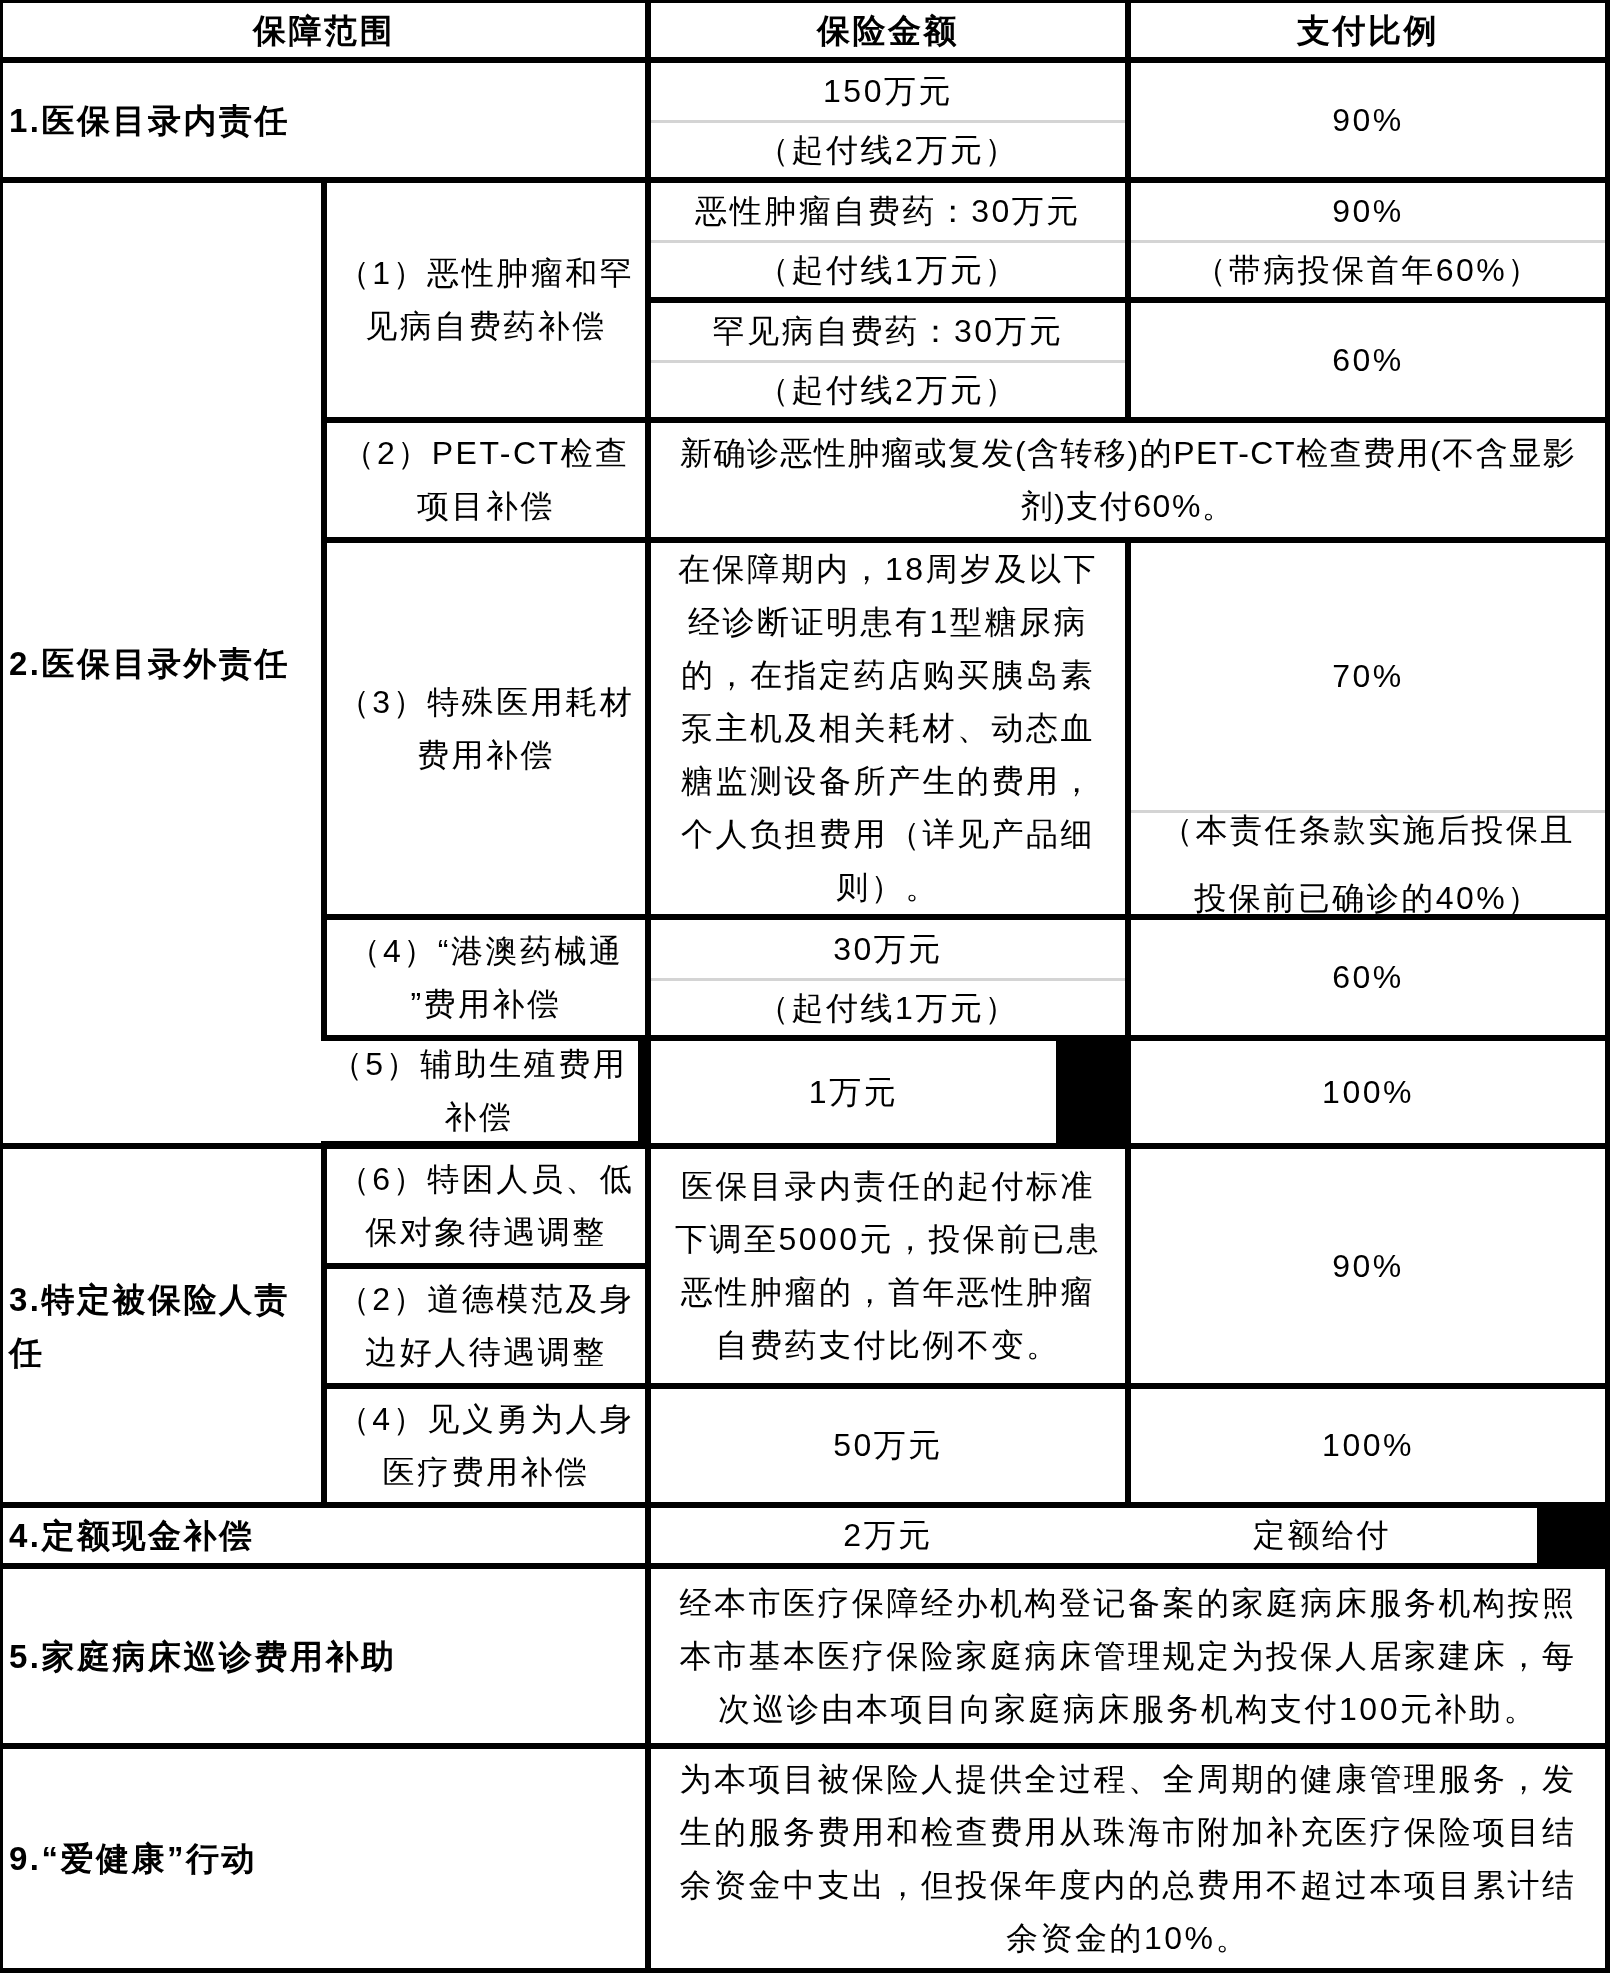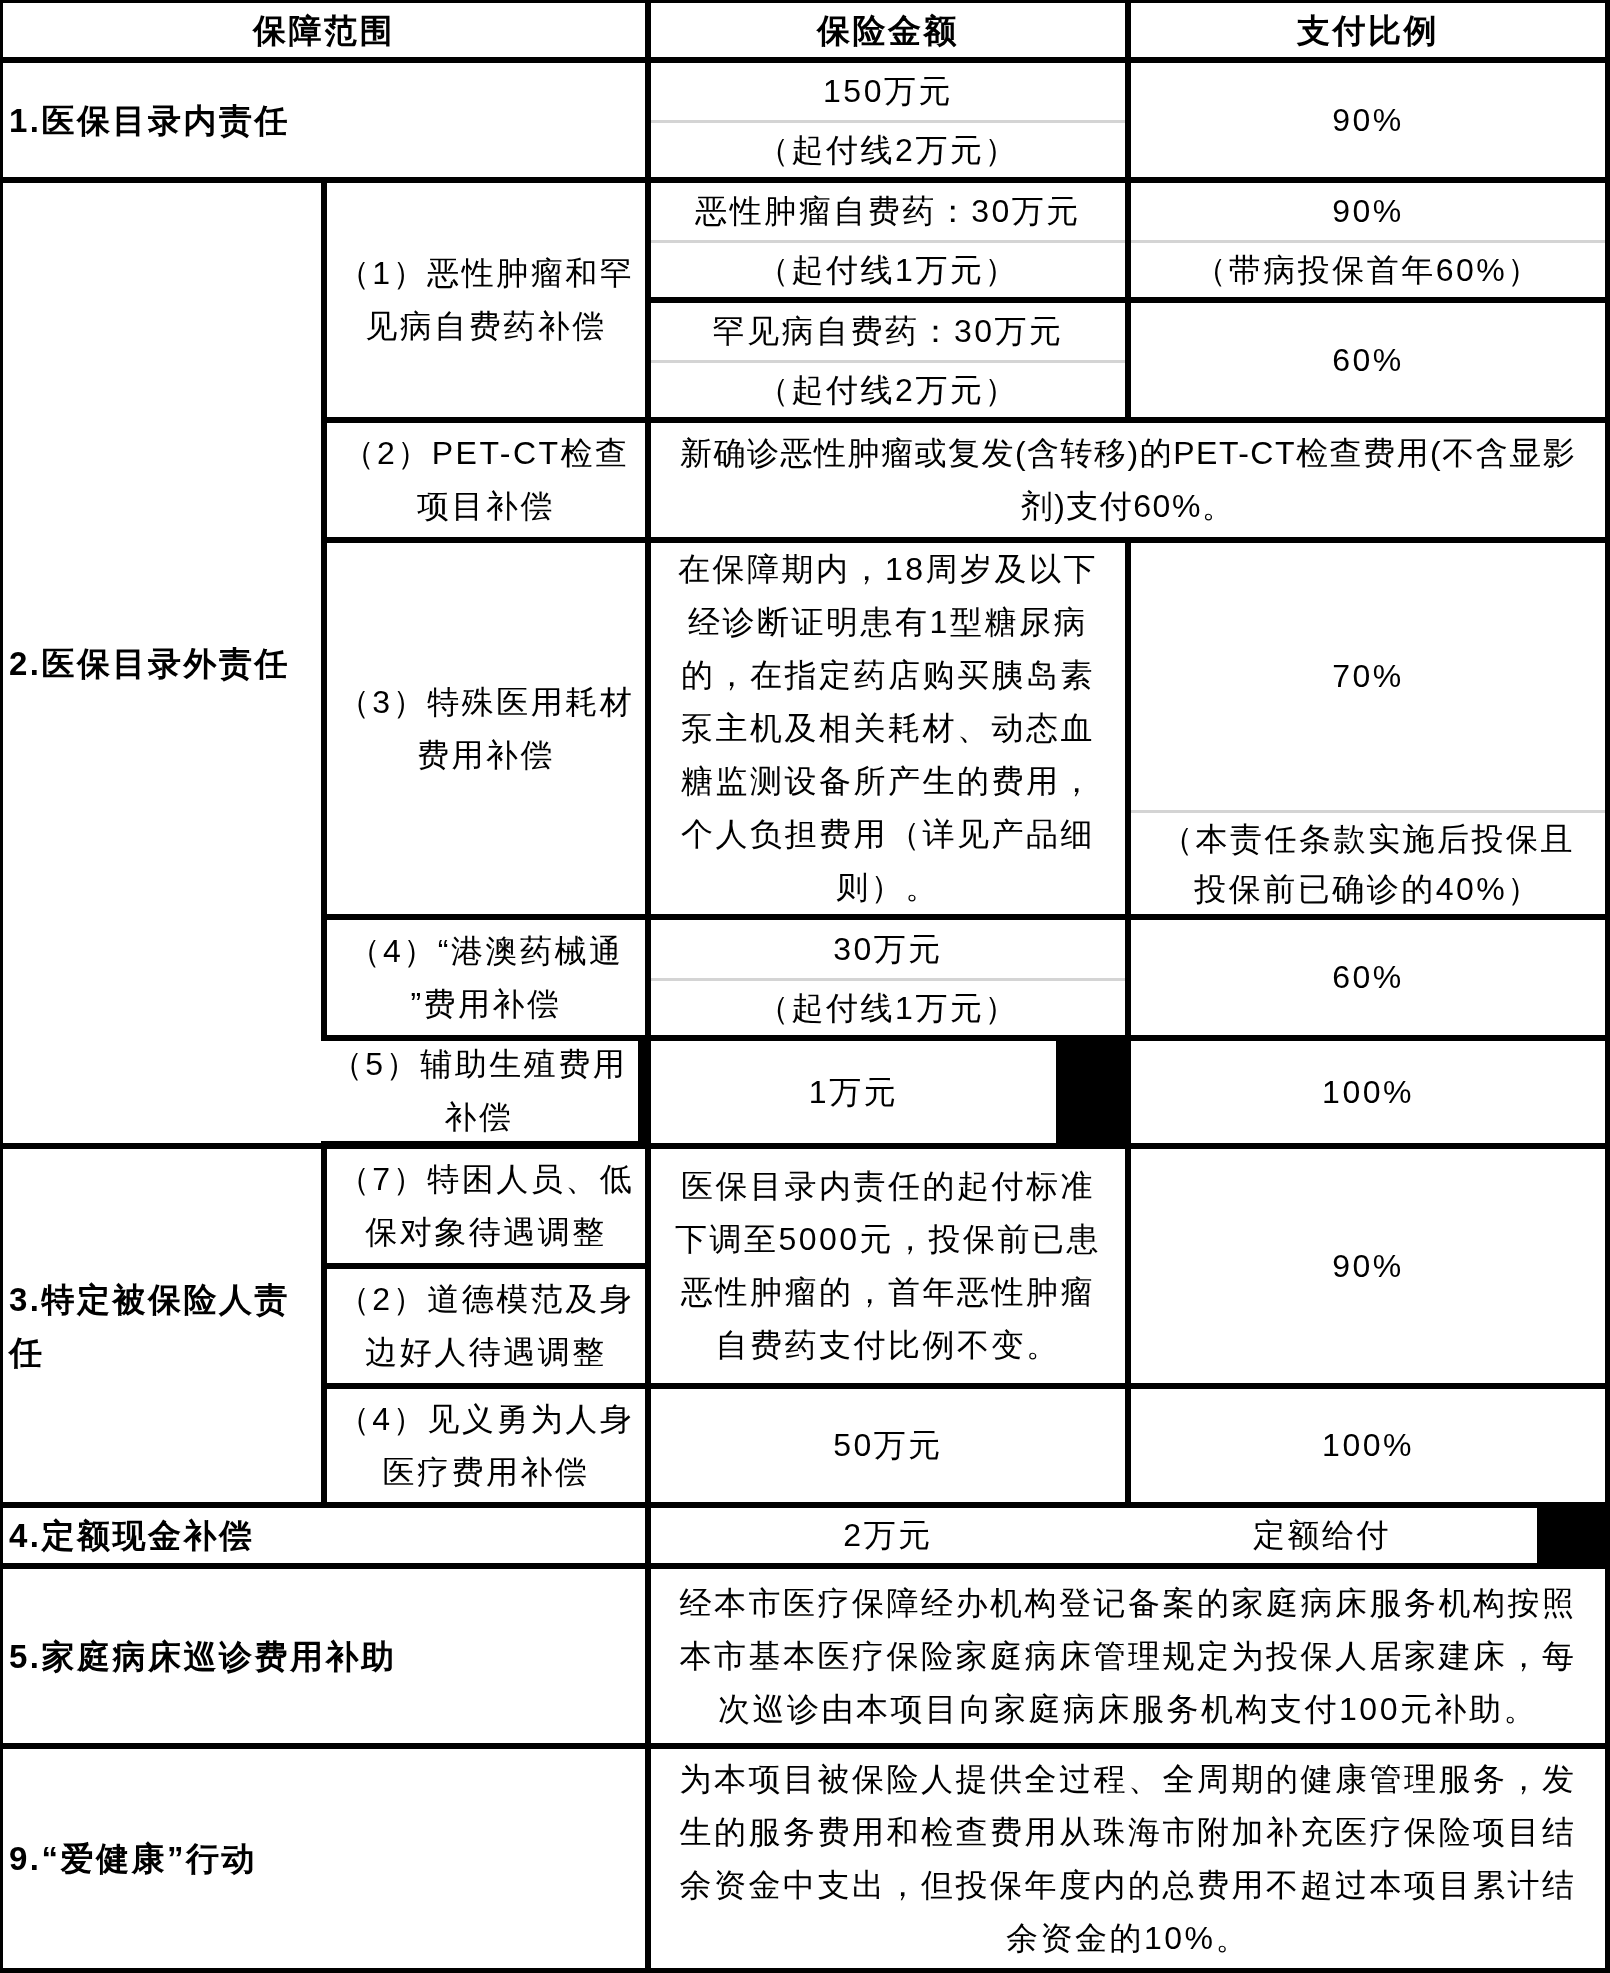--- a/index.html
+++ b/index.html
@@ -62,21 +62,21 @@
       text-align: center;
       white-space: pre;
     }
     .divider {
       position: absolute;
       left: 0;
       right: 0;
       height: 3px;
       background: var(--sub);
     }
-    .lh50 { line-height: 50px; }
+    .lh50 { line-height: 68px; }
   </style>
 </head>
 <body>
 
 <div id="table">
 
   <div class="cell b" style="left:651px;top:3px;width:474px;height:54px">保险金额</div>
   <div class="cell b" style="left:3px;top:3px;width:642px;height:54px">保障范围</div>
   <div class="cell b" style="left:1131px;top:3px;width:474px;height:54px">支付比例</div>
 
@@ -140,21 +140,21 @@
     <div class="divider" style="top:58px"></div>
     <div class="part" style="top:61px;height:54px">（起付线1万元）</div>
   </div>
   <div class="cell" style="left:1131px;top:920px;width:474px;height:115px">60%</div>
 
   <div class="cell" style="left:651px;top:1041px;width:405px;height:102px">1万元</div>
   <div class="cell" style="left:1131px;top:1041px;width:474px;height:102px">100%</div>
 
   <div class="cell b left" style="left:3px;top:1149px;width:318px;height:353px">3.特定被保险人责
 任</div>
-  <div class="cell" style="left:327px;top:1149px;width:318px;height:114px">（7）特困人员、低
+  <div class="cell" style="left:327px;top:1149px;width:318px;height:114px">（6）特困人员、低
 保对象待遇调整</div>
   <div class="cell" style="left:327px;top:1269px;width:318px;height:114px">（2）道德模范及身
 边好人待遇调整</div>
   <div class="cell" style="left:327px;top:1389px;width:318px;height:113px">（4）见义勇为人身
 医疗费用补偿</div>
   <div class="cell" style="left:651px;top:1149px;width:474px;height:234px">医保目录内责任的起付标准
 下调至5000元，投保前已患
 恶性肿瘤的，首年恶性肿瘤
 自费药支付比例不变。</div>
   <div class="cell" style="left:1131px;top:1149px;width:474px;height:234px">90%</div>

